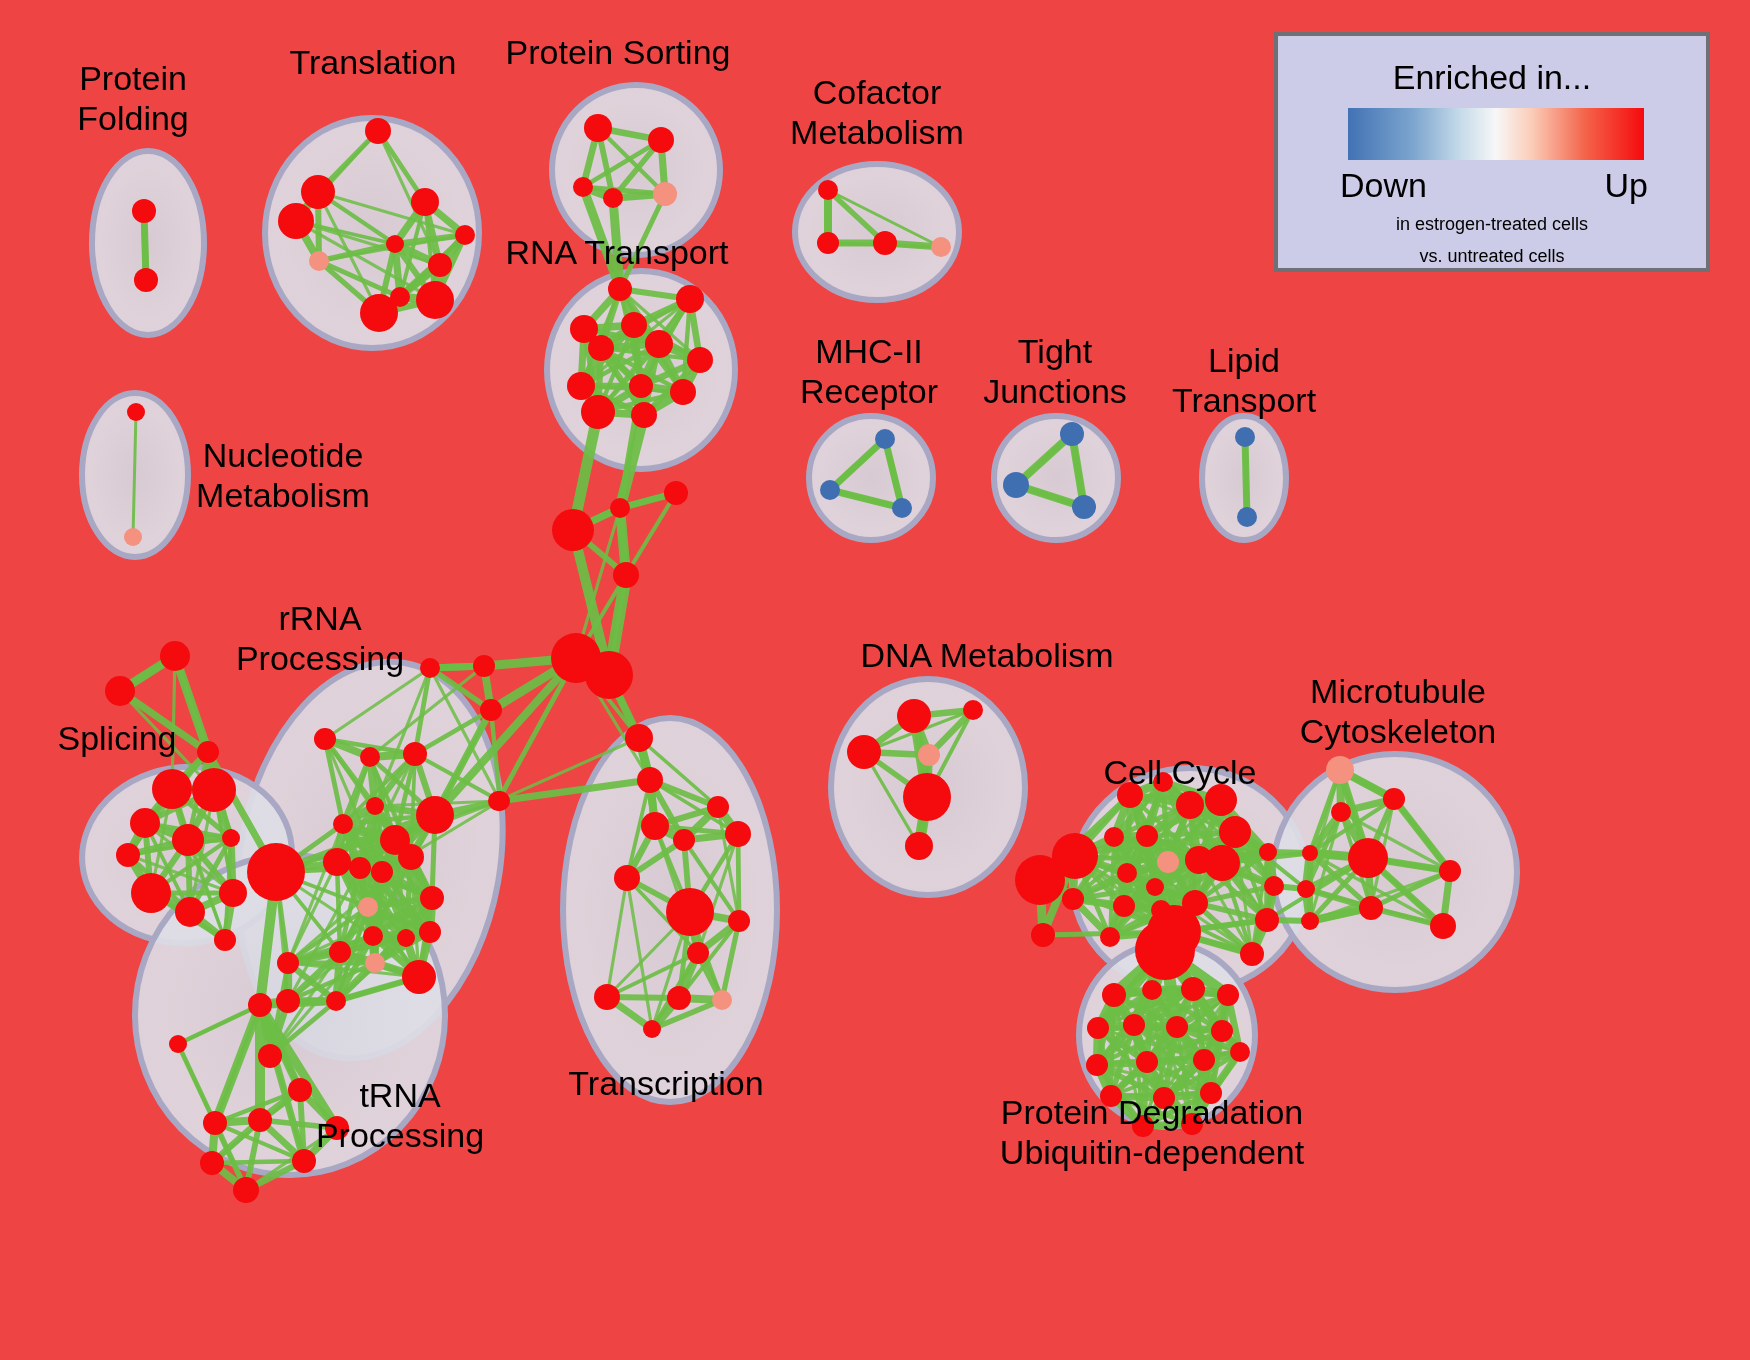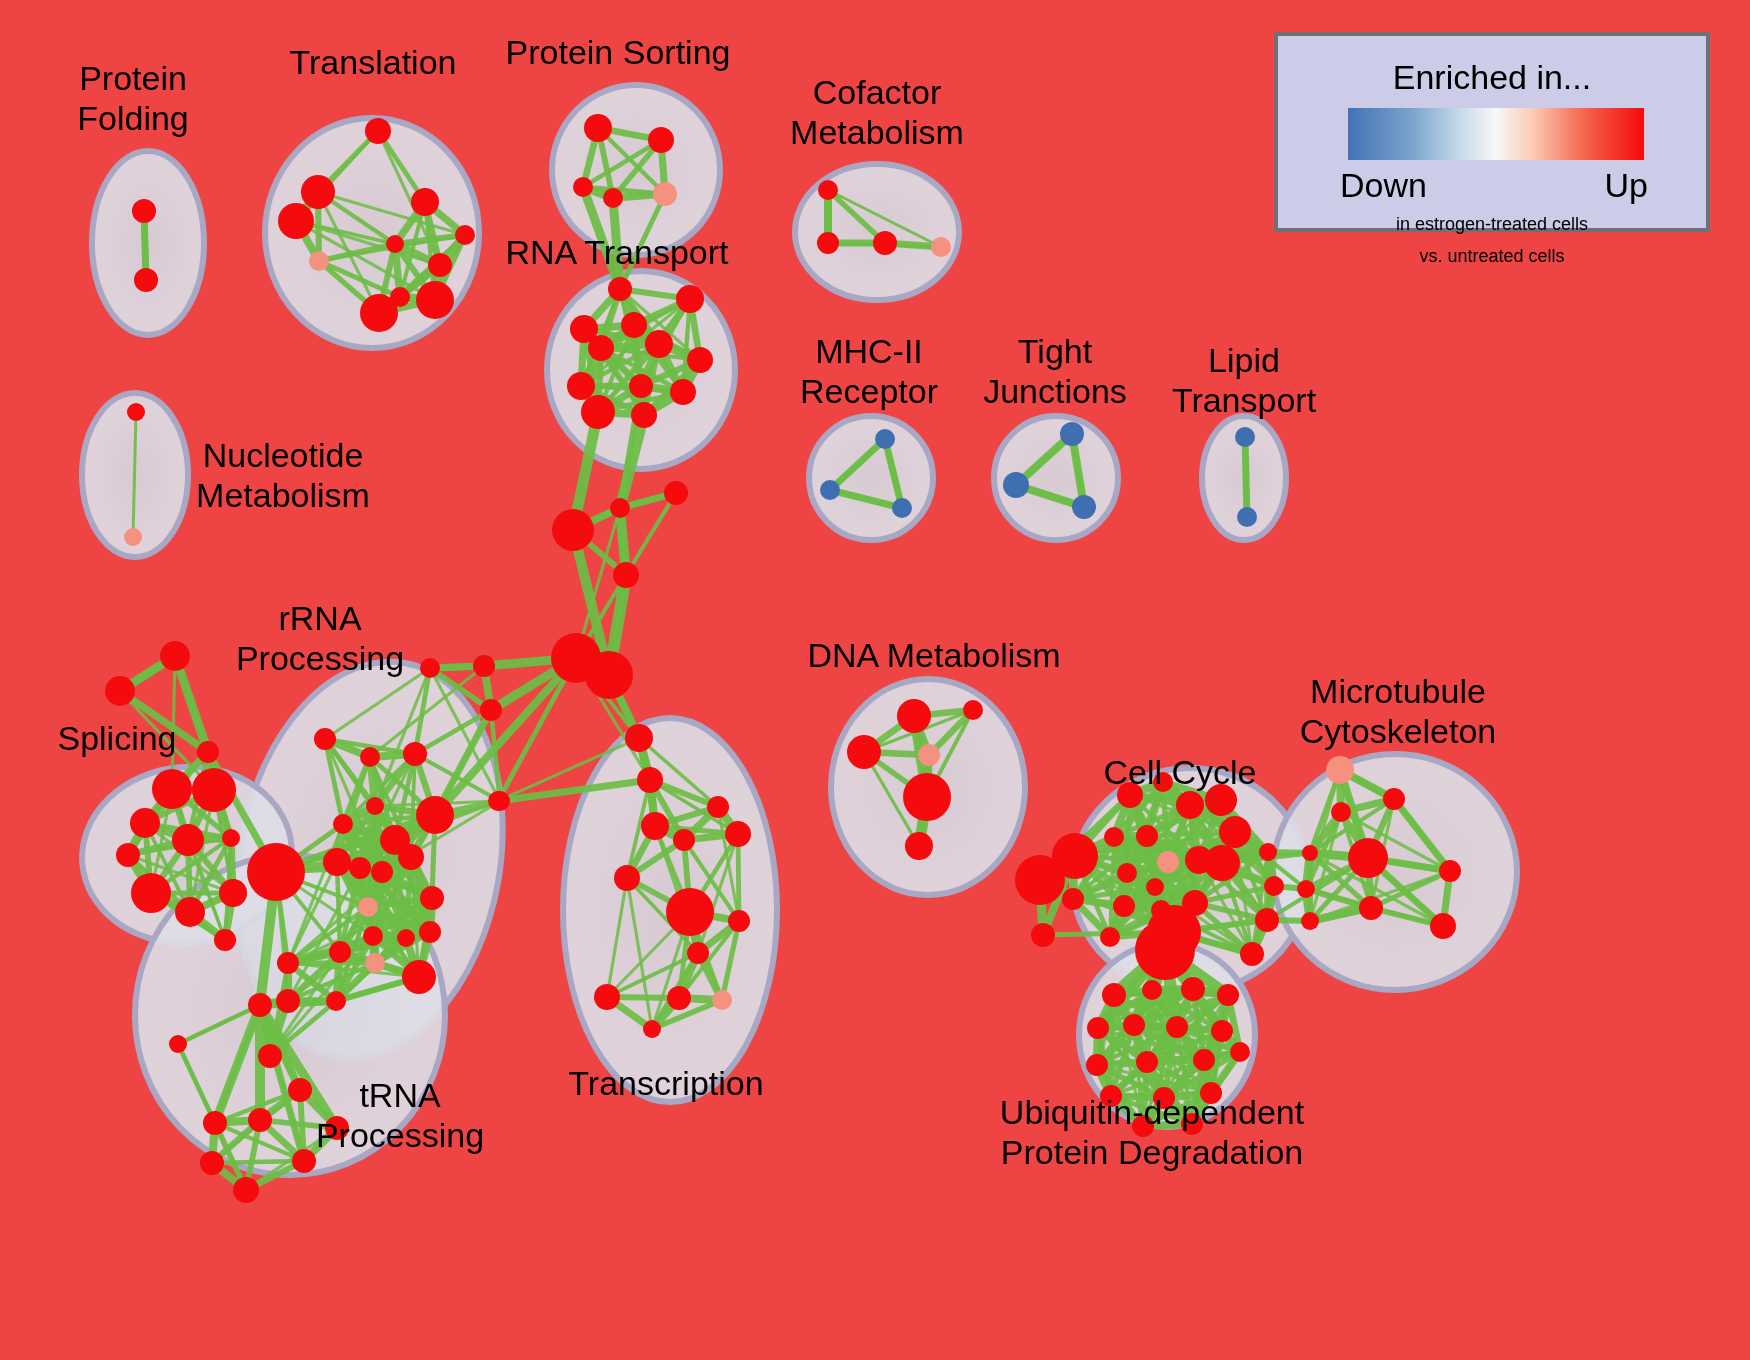--- a/index.html
+++ b/index.html
@@ -19,21 +19,21 @@
     line-height:40px;
     white-space:pre;
     text-align:center;
     transform:translateX(-50%);
     pointer-events:none;
   }
   
   #legend{
     position:absolute;
     left:1274px;top:32px;
-    width:436px;height:200px;
+    width:436px;height:240px;
     background:#cdcce8;
     border:4px solid #6f6f76;
     box-sizing:border-box;
   }
   #legend-title{
     position:absolute;left:0;top:22px;width:100%;
     text-align:center;font-size:34px;color:#000;
   }
   #legend-bar{
     position:absolute;left:70px;top:72px;width:296px;height:52px;
@@ -1083,24 +1083,24 @@
       <div class="clabel" style="left: 617px; top: 232px;"><div>RNA Transport</div></div>
       <div class="clabel" style="left: 877px; top: 72px;"><div>Cofactor</div><div>Metabolism</div></div>
       <div class="clabel" style="left: 283px; top: 435px;"><div>Nucleotide</div><div>Metabolism</div></div>
       <div class="clabel" style="left: 869px; top: 331px;"><div>MHC-II</div><div>Receptor</div></div>
       <div class="clabel" style="left: 1055px; top: 331px;"><div>Tight</div><div>Junctions</div></div>
       <div class="clabel" style="left: 1244px; top: 340px;"><div>Lipid</div><div>Transport</div></div>
       <div class="clabel" style="left: 320px; top: 574px; margin-top: 24px;"><div>rRNA</div><div>Processing</div></div>
       <div class="clabel" style="left: 117px; top: 718px;"><div>Splicing</div></div>
       <div class="clabel" style="left: 400px; top: 1075px;"><div>tRNA</div><div>Processing</div></div>
       <div class="clabel" style="left: 666px; top: 1063px;"><div>Transcription</div></div>
-      <div class="clabel" style="left: 934px; top: 635px;"><div>DNA Metabolism</div></div>
+      <div class="clabel" style="left: 987px; top: 635px;"><div>DNA Metabolism</div></div>
       <div class="clabel" style="left: 1180px; top: 752px;"><div>Cell Cycle</div></div>
       <div class="clabel" style="left: 1398px; top: 671px;"><div>Microtubule</div><div>Cytoskeleton</div></div>
-      <div class="clabel" style="left: 1152px; top: 1092px;"><div>Ubiquitin-dependent</div><div>Protein Degradation</div></div>
+      <div class="clabel" style="left: 1152px; top: 1092px;"><div>Protein Degradation</div><div>Ubiquitin-dependent</div></div>
     </div>
 
   <div id="legend">
     <div id="legend-title">Enriched in...</div>
     <div id="legend-bar"></div>
     <div id="legend-down">Down</div>
     <div id="legend-up">Up</div>
     <div id="legend-sub">in estrogen-treated cells
 vs. untreated cells</div>
   </div>

